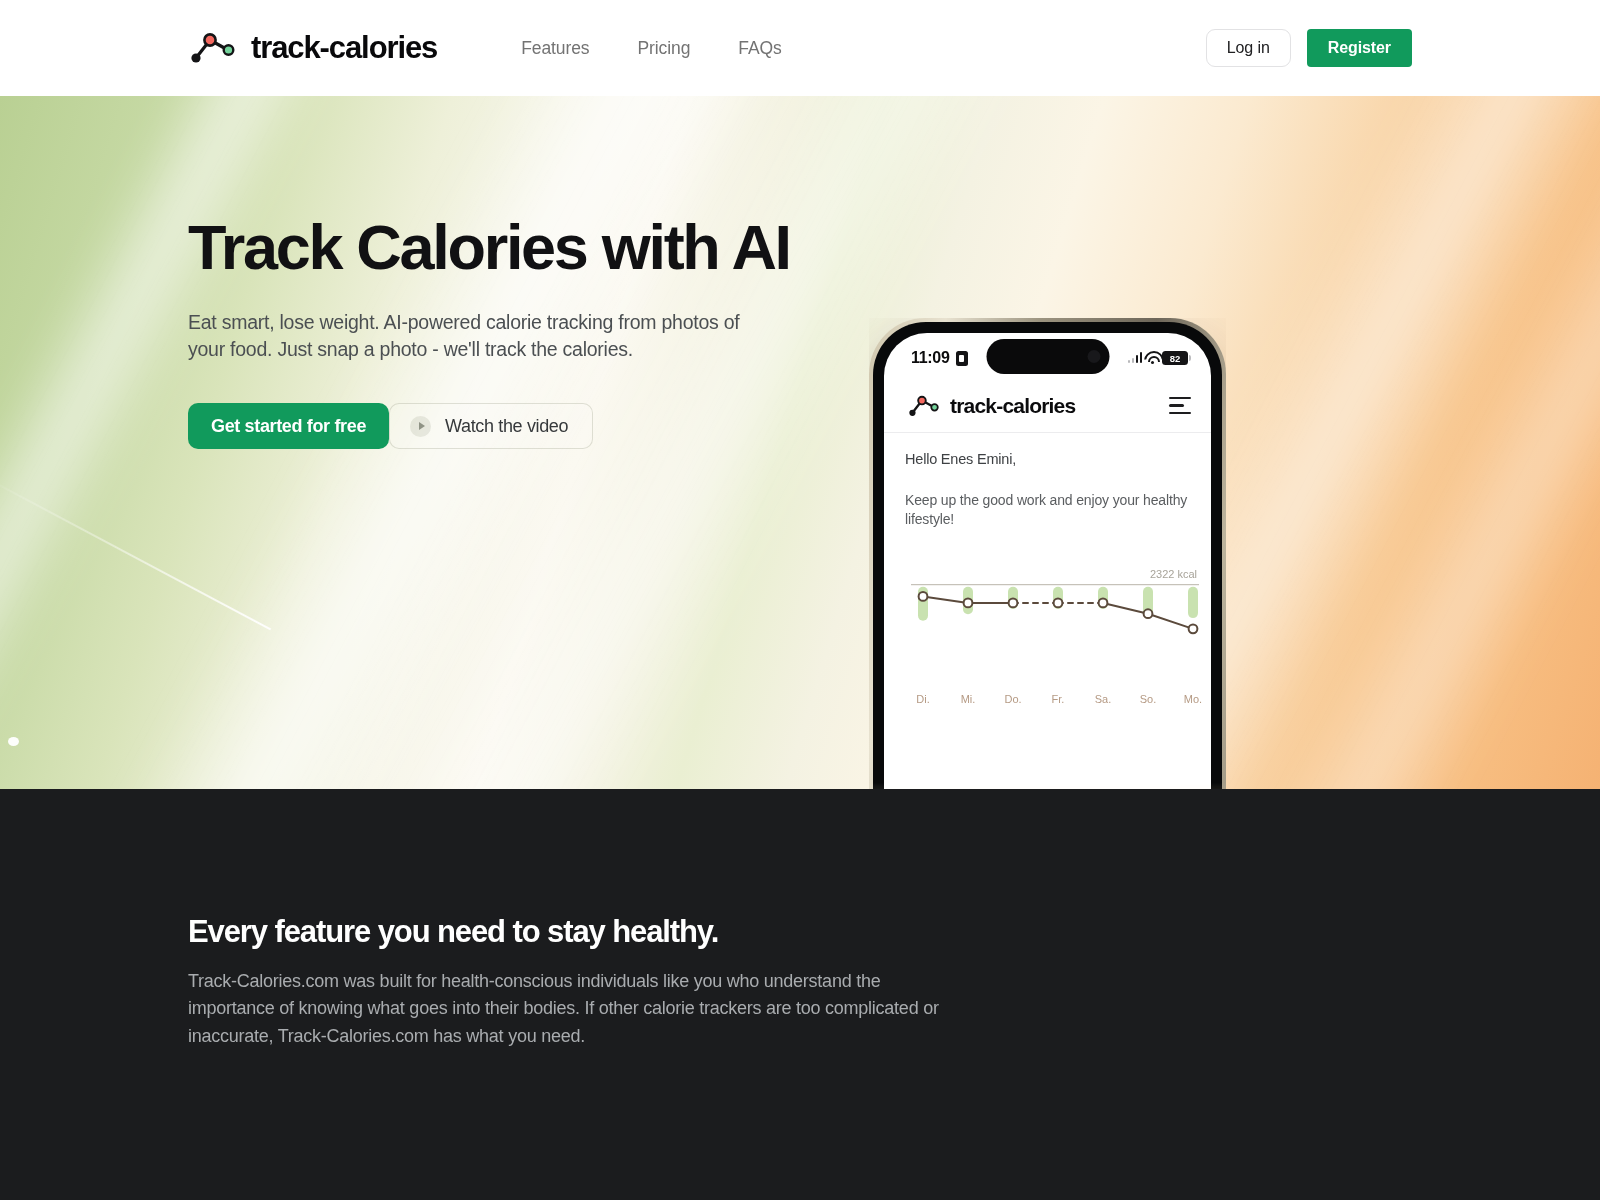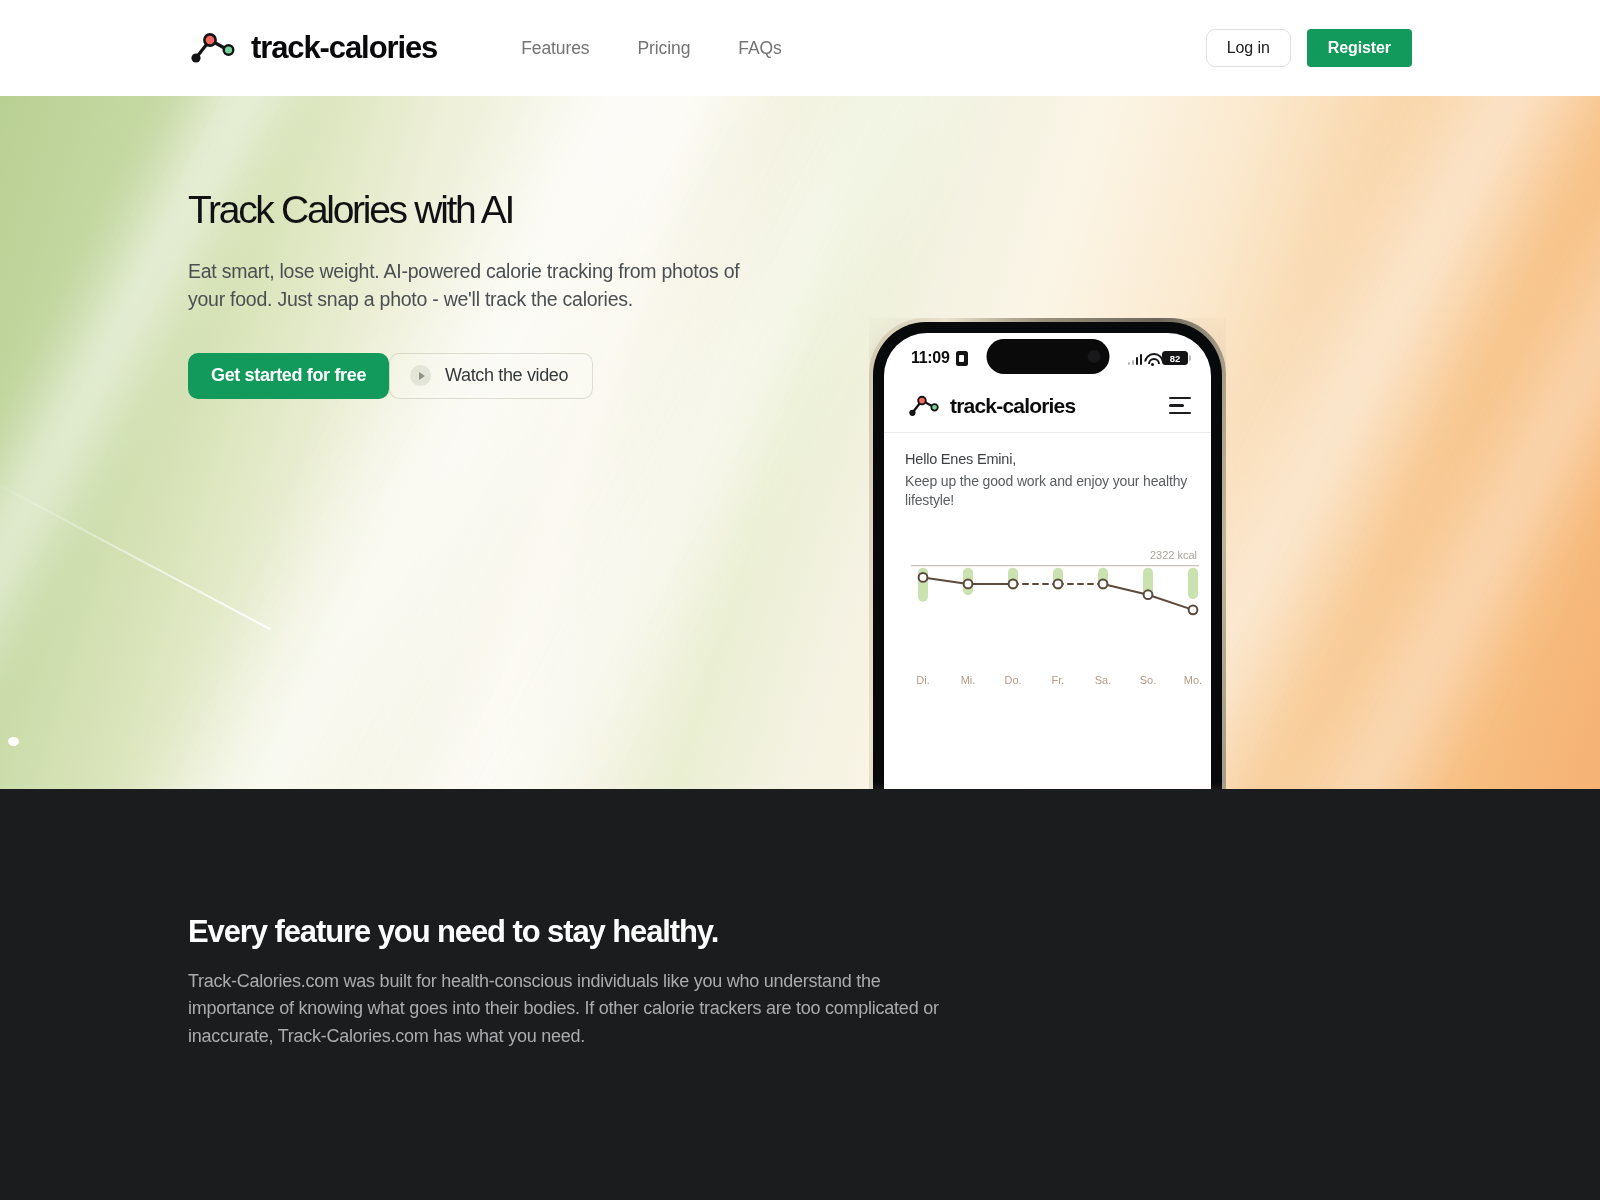--- a/index.html
+++ b/index.html
@@ -87,22 +87,22 @@
     background:linear-gradient(90deg,rgba(255,255,255,0),rgba(255,255,255,.95));
     filter:blur(.6px);
   }
   .hairdot{
     position:absolute; left:8px; top:641px; width:11px; height:9px;
     border-radius:50%; background:rgba(255,255,255,.95); filter:blur(.7px);
   }
 
   .hero-inner{ position:relative; z-index:5; padding:0 188px; }
   .hero-title{
-    margin-top:93px;
-    font-size:39px; font-weight:400; color:#111113;
+    margin-top:118px;
+    font-size:63px; font-weight:700; color:#111113;
     letter-spacing:-2.3px; line-height:1.06;
   }
   .hero-sub{
     margin-top:28px; max-width:580px;
     font-size:19.5px; line-height:1.42; color:#4b4f52; letter-spacing:-.25px;
   }
   .hero-cta{ margin-top:39px; display:flex; align-items:center; }
   .btn-primary{
     display:inline-flex; align-items:center; justify-content:center;
     height:46px; padding:0 23px; border-radius:10px; border:none;
@@ -165,21 +165,21 @@
     width:12px;height:15px;margin-left:6px;border-radius:2.5px;background:#141416;
     display:inline-flex;align-items:center;justify-content:center;
   }
   .sb-rec::after{content:"";width:5px;height:7px;border-radius:1px;background:#fff;}
   .dyn-island{
     position:absolute; left:50%; transform:translateX(-50%); top:6px;
     width:123px; height:35px; border-radius:18px; background:#0a0a0b;
     display:flex; align-items:center; justify-content:flex-end; padding-right:9px;
   }
   .dyn-cam{ width:13px;height:13px;border-radius:50%;background:#18181b; }
-  .sb-right{ margin-left:auto; display:flex; align-items:flex-end; gap:2px; }
+  .sb-right{ margin-left:auto; display:flex; align-items:flex-start; gap:2px; }
   .sig{ display:flex; align-items:flex-end; gap:1.5px; height:12px; }
   .sig i{ width:2.5px; background:#141416; border-radius:1px; display:block; }
   .sig i:nth-child(1){height:3px;background:#b8b8bb;}
   .sig i:nth-child(2){height:5px;background:#b8b8bb;}
   .sig i:nth-child(3){height:8px;}
   .sig i:nth-child(4){height:11px;}
   .wifi{ width:16px; height:12px; position:relative; }
   .wifi::before{
     content:""; position:absolute; left:0; top:0; width:16px;height:16px;
     border:2.6px solid #141416; border-radius:50%;
@@ -217,21 +217,21 @@
   .burger i{ height:2.4px; background:#1d1d1f; border-radius:2px; display:block; }
   .burger i:nth-child(2){ width:70%; }
 
   
   .app-body{ padding:18px 21px 0 21px; }
   .greet{ font-size:14.5px; color:#3e4144; letter-spacing:-.2px; }
   .headline{
     margin-top:7px; font-size:21px; font-weight:700; color:#0d0d0f;
     line-height:1.17; letter-spacing:-.75px;
   }
-  .subline{ margin-top:5px; font-size:14px; line-height:1.34; color:#5a5d60; letter-spacing:-.15px; }
+  .subline{ margin-top:24px; font-size:14px; line-height:1.34; color:#5a5d60; letter-spacing:-.15px; }
 
   .today-card{
     margin-top:20px; border:1px solid #e9e7e2; border-radius:14px;
     background:rgba(255,255,255,.72); padding:13px 15px 14px 15px;
     box-shadow:0 1px 2px rgba(20,20,20,.03);
   }
   .tc-top{ display:flex; align-items:baseline; }
   .tc-today{ font-size:14.5px; font-weight:700; color:#117a50; letter-spacing:-.2px; }
   .tc-goal{ margin-left:auto; font-size:13.5px; color:#7e8285; letter-spacing:-.2px; }
   .bar{

